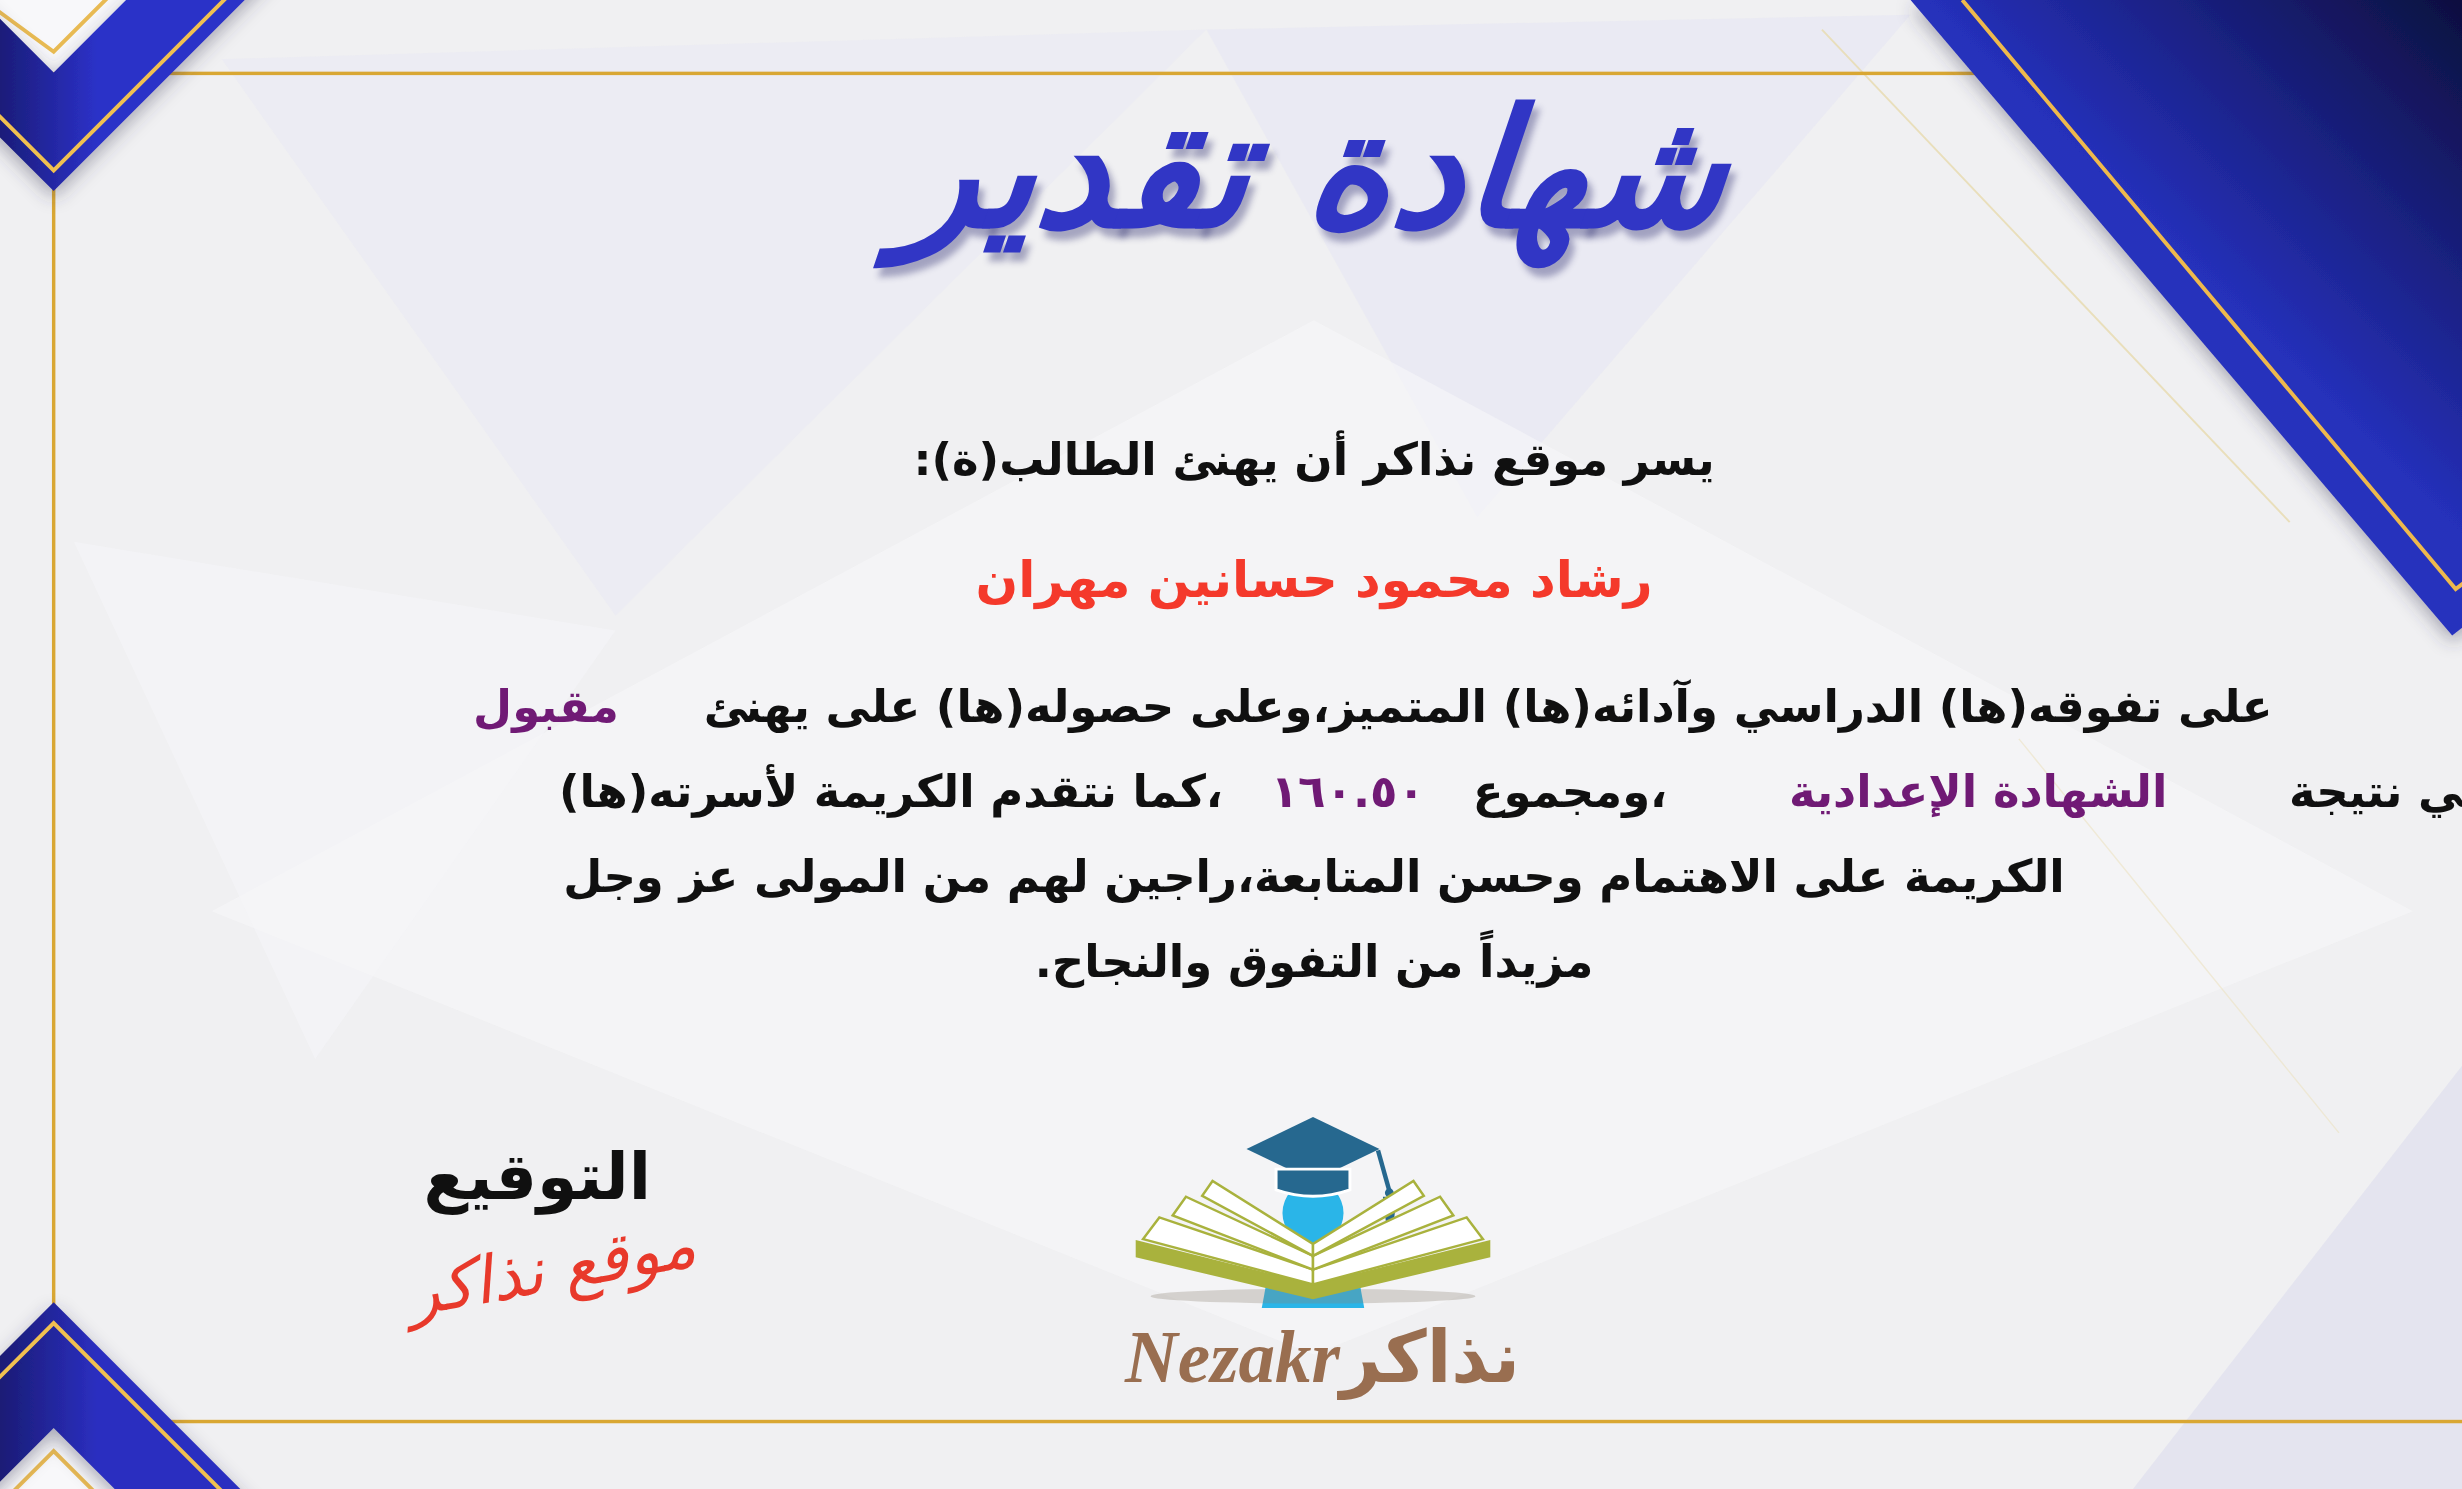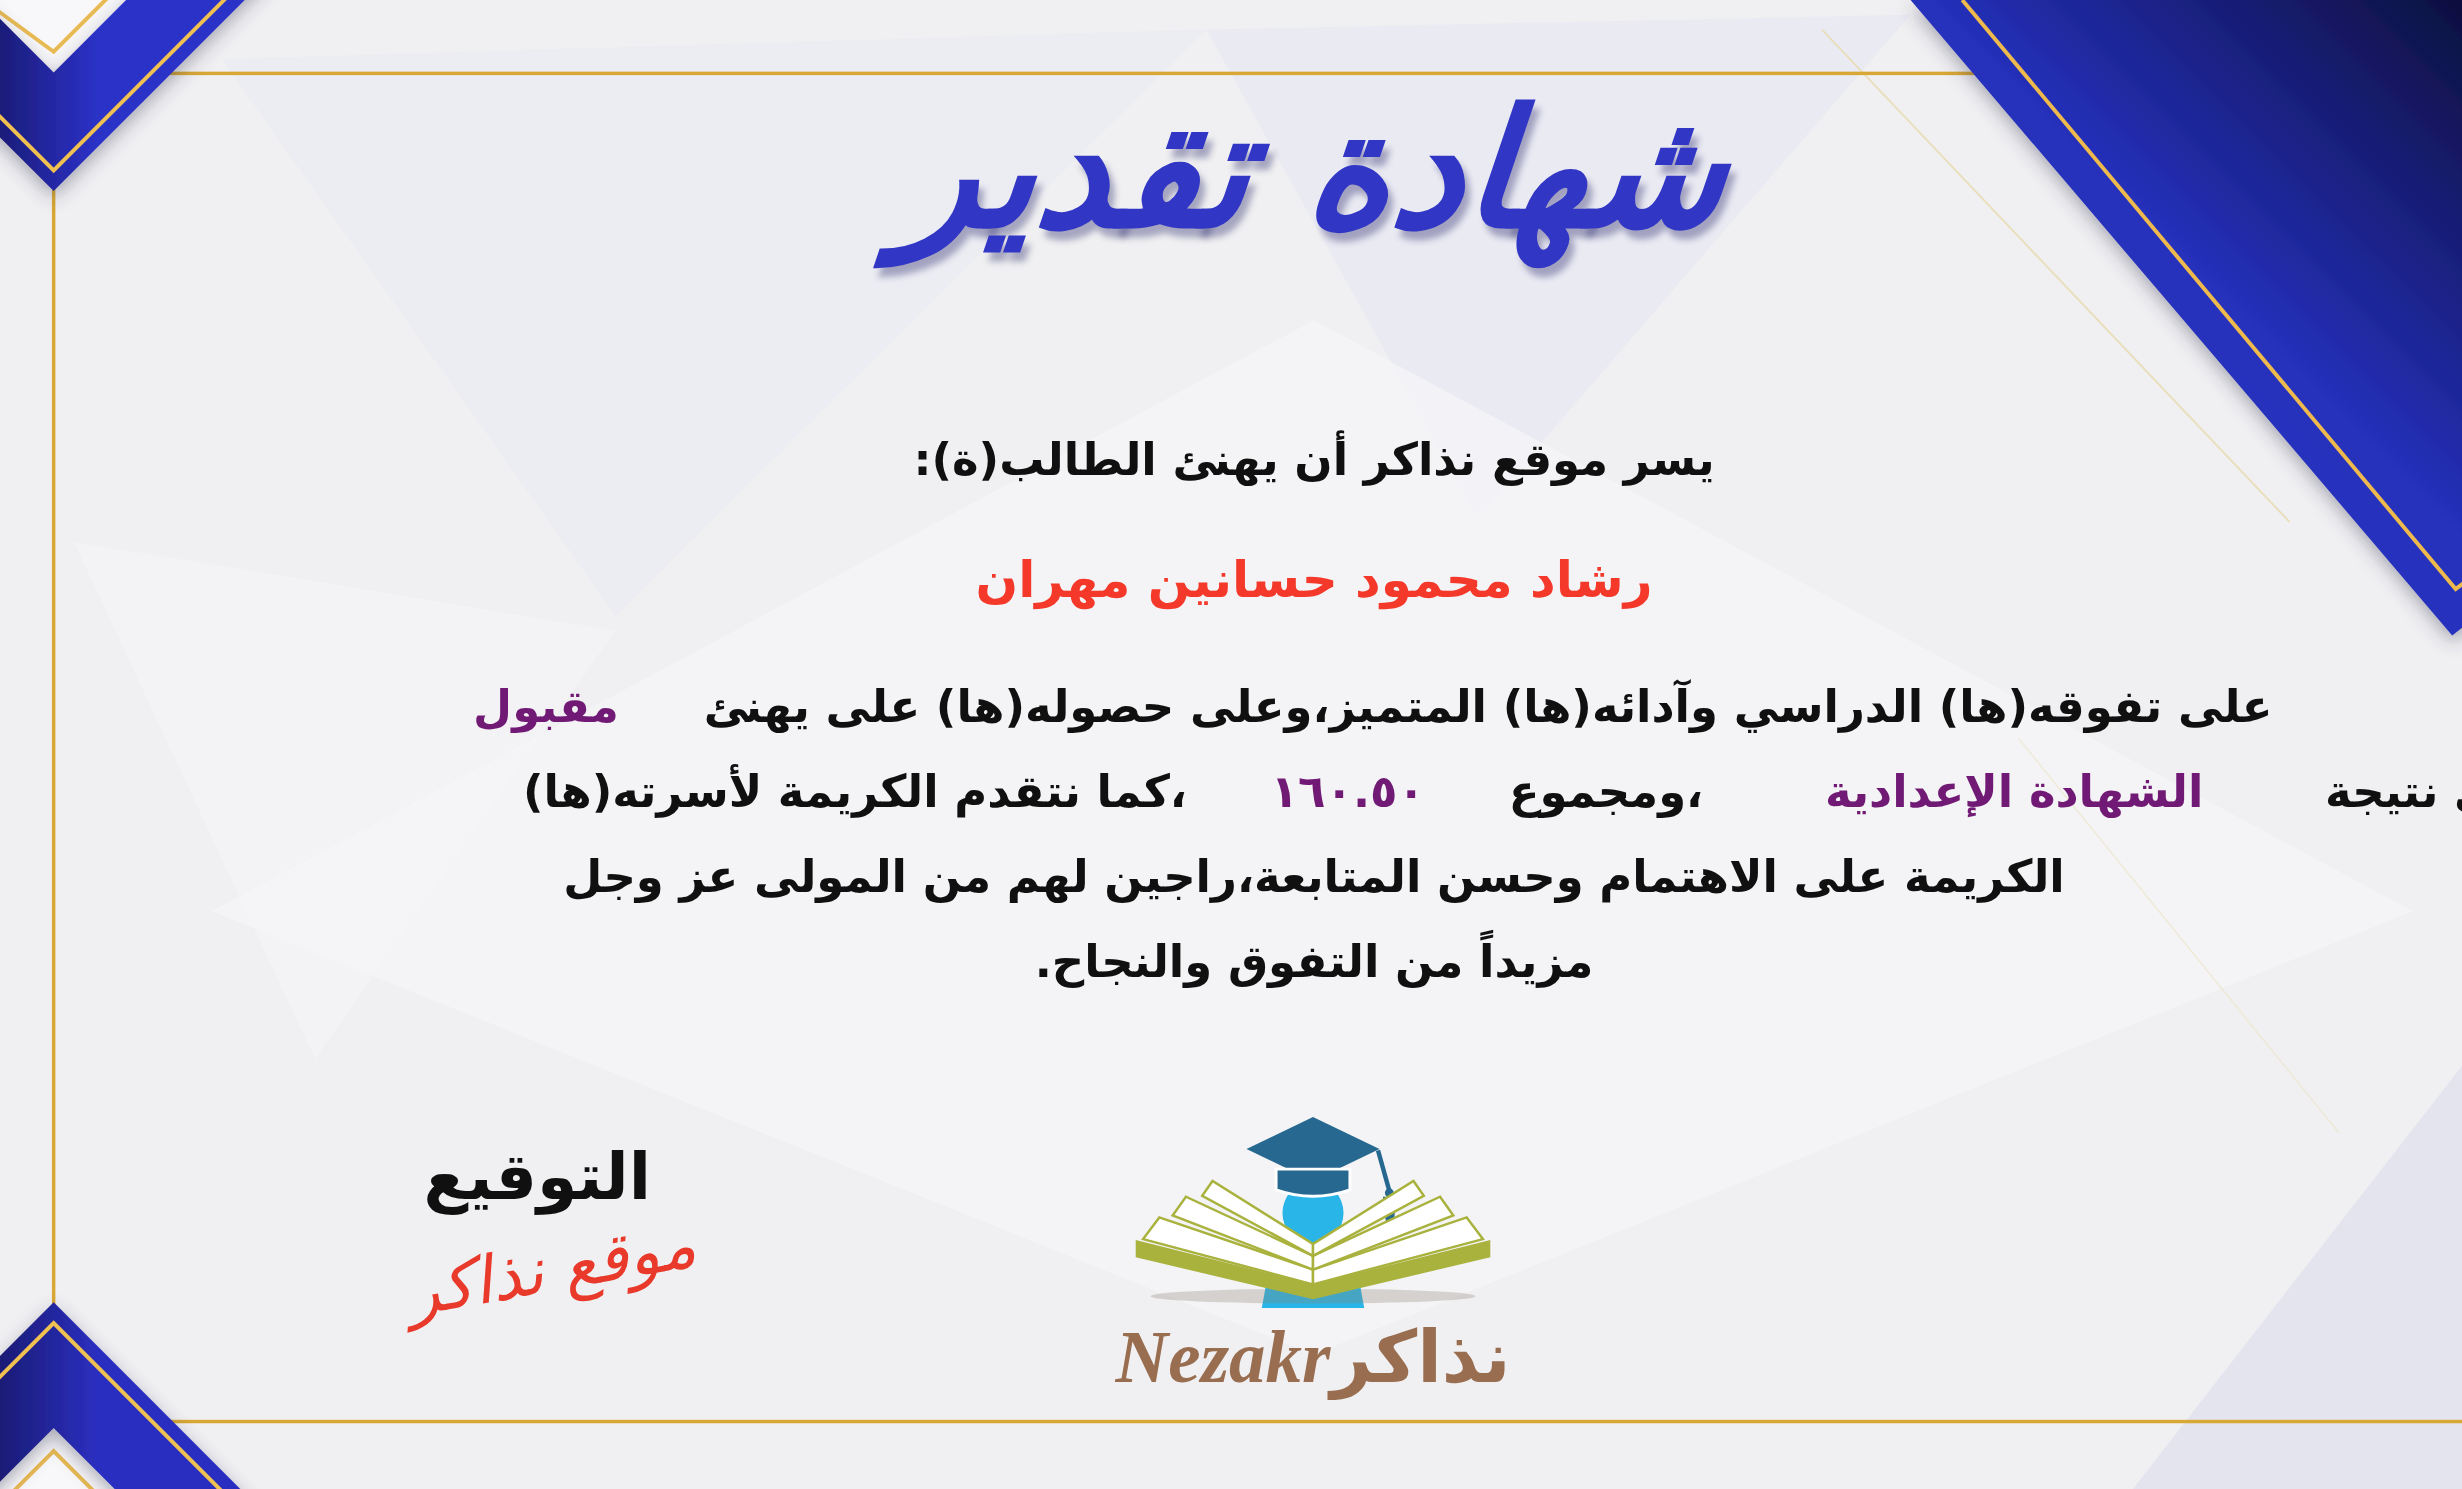--- a/index.html
+++ b/index.html
@@ -20,32 +20,32 @@
   
   .intro{left:0;right:0;top:433px;text-align:center;font-size:45px;font-weight:bold;color:#101010;}
   .student{left:0;right:0;top:551px;text-align:center;font-size:50px;font-weight:bold;color:#f4392b;}
   .bodyblock{left:0;right:0;top:664px;text-align:center;font-size:45px;font-weight:bold;color:#101010;}
   .bodyline{height:85px;line-height:85px;white-space:nowrap;}
   .shift3{transform:translateX(49px);}
   .shift4{transform:translateX(212px);}
   .red{color:#701a75;}
   .gap-grade{margin:0 69px 0 19.7px;}
   .gap-exam{margin:0 106px;}
-  .gap-score{margin:0 68px;}
+  .gap-score{margin:0 32px;}
   
   .sig-label{left:424px;top:1139px;width:227px;text-align:center;font-size:65px;font-weight:bold;color:#101010;}
   .sig-script{
     left:364px;top:1231px;width:374px;text-align:center;
     font-size:65px;font-style:italic;color:#e8392b;
     transform:rotate(-10deg);
   }
   
   .logo{left:1106px;top:1112px;width:414px;text-align:center;}
   .logo-text{
-    display:flex;direction:ltr;justify-content:center;align-items:baseline;
+    display:flex;direction:ltr;justify-content:flex-end;align-items:baseline;
     margin-top:3.9px;color:#996e50;
   }
   .logo-latin{font-family:"Liberation Serif",serif;font-weight:bold;font-style:italic;font-size:73px;}
   .logo-arabic{font-family:"DejaVu Sans",sans-serif;font-weight:bold;font-size:72px;}
 </style>
 </head>
 <body>
 
 <div id="canvas">
 

